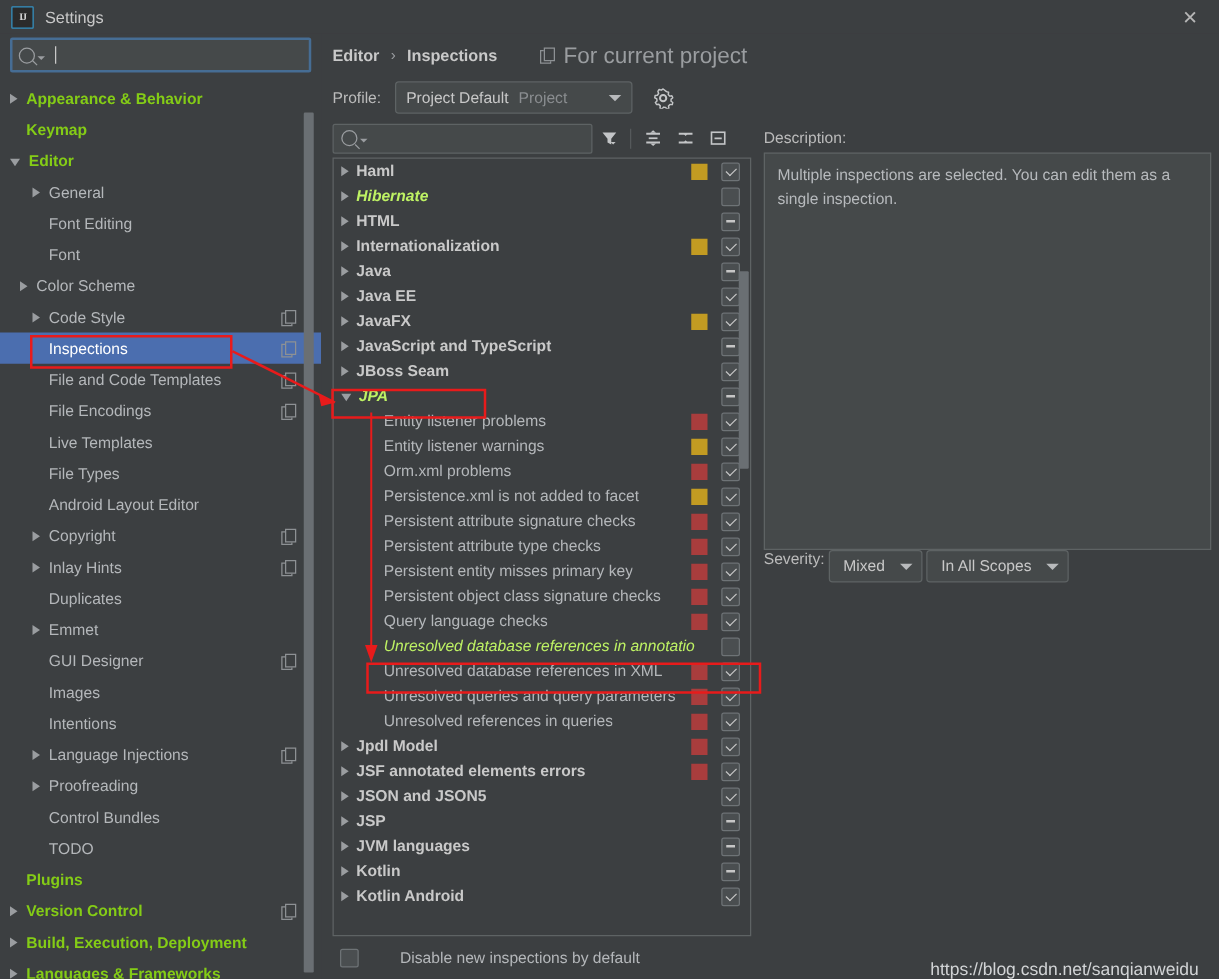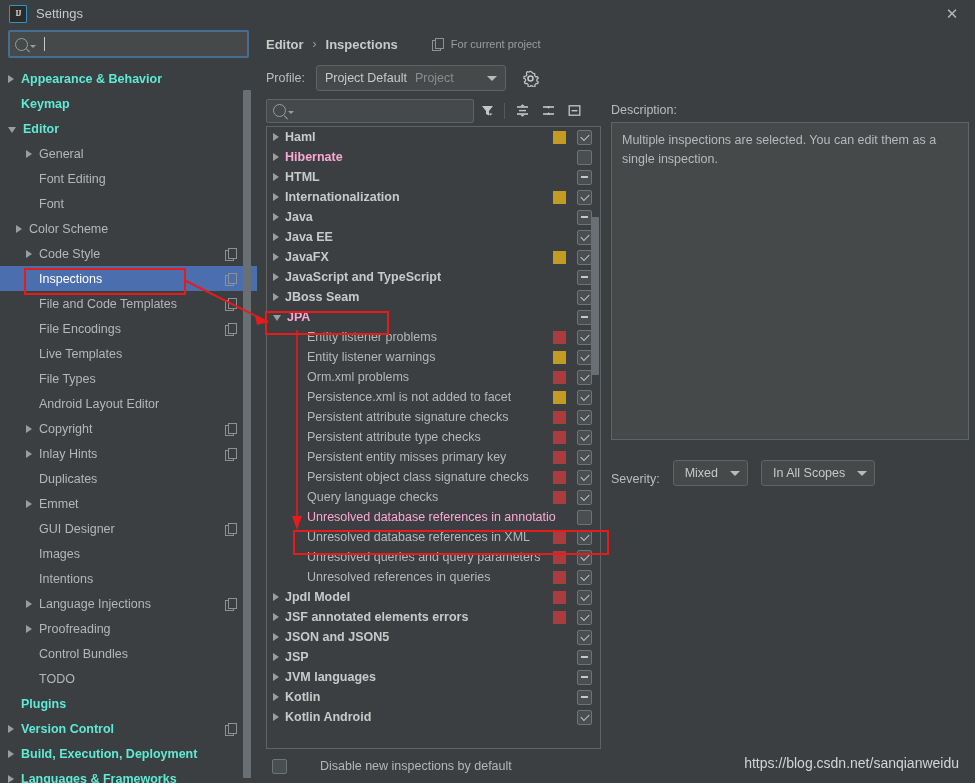--- a/index.html
+++ b/index.html
@@ -104,21 +104,21 @@
     border-top: 4.5px solid transparent; border-bottom: 4.5px solid transparent;
     border-left: 6.5px solid #9a9da0;
   }
   .arrow.down {
     border-left: 4.5px solid transparent; border-right: 4.5px solid transparent;
     border-top: 6.5px solid #9a9da0; border-bottom: 0;
     margin-top: 2px;
   }
   .arrow.hidden { visibility: hidden; }
   .row-label { margin-left: 7px; white-space: nowrap; font-size: 12.5px; }
-  .row-label.bold { font-weight: bold; color: #5eead4; }
+  .row-label.bold { font-weight: bold; color: #84cc16; }
   .row-label.plain { color: #b4b7ba; }
   .row-label.sel { color: #ffffff; }
   .copy-ico {
     position: absolute; right: 20px; width: 12px; height: 12px;
   }
   .copy-ico::before {
     content:""; position:absolute; left:0; top:2px; width:7px; height:9px;
     border:1.2px solid #8d9194;
   }
   .copy-ico::after {
@@ -141,21 +141,21 @@
     position: relative;
   }
   .breadcrumb {
     height: 34px; display: flex; align-items: center;
     padding-left: 9px;
   }
   .bc-item { font-weight: bold; font-size: 13px; color: #c9c9c9; }
   .bc-sep { margin: 0 9px; color: #9a9da0; font-size: 12px; }
   .for-proj {
     margin-left: 34px; display: flex; align-items: center;
-    color: #9a9da0; font-size: 11px;
+    color: #9a9da0; font-size: 18px;
   }
   .small-copy {
     position: relative; width: 12px; height: 12px; margin-right: 7px;
   }
   .small-copy::before {
     content:""; position:absolute; left:0; top:2px; width:7px; height:9px;
     border:1.2px solid #8d9194;
   }
   .small-copy::after {
     content:""; position:absolute; left:3px; top:0; width:7px; height:9px;
@@ -215,21 +215,21 @@
     border-top: 4px solid transparent; border-bottom: 4px solid transparent;
     border-left: 6px solid #9a9da0;
   }
   .iarrow.down {
     border-left: 4px solid transparent; border-right: 4px solid transparent;
     border-top: 6px solid #9a9da0; border-bottom: 0; margin-top: 2px;
   }
   .ilabel { font-size: 12.5px; white-space: nowrap; overflow: hidden; }
   .ilabel.group { font-weight: bold; color: #c9c9c9; }
   .ilabel.leaf { color: #b4b7ba; font-weight: normal; }
-  .ilabel.link { color: #f9a8d4; }
+  .ilabel.link { color: #bef264; font-style: italic; }
   .sev {
     position: absolute; right: 34px; width: 13px; height: 13px;
   }
   .cbx {
     position: absolute; right: 8px; width: 13px; height: 13px;
     border: 1px solid #6e7376; background: #4a4e50; border-radius: 2px;
     display: flex; align-items: center; justify-content: center;
   }
   .cbx .chk {
     width: 7px; height: 4px;
@@ -251,36 +251,36 @@
     background: #4a4e50; border-radius: 2px; margin-right: 9px;
   }
   .bc-label { color: #b4b7ba; font-size: 12.5px; }
 
   .desc-title { color: #bbbbbb; font-size: 12.5px; margin-bottom: 5px; }
   .desc-box {
     height: 300px; flex: 0 0 300px;
     border: 1px solid #5e6364; background: #45494a;
     padding: 8px 10px; color: #b7babd; font-size: 12.5px; line-height: 1.5;
   }
-  .sev-row { height: 46px; display: flex; align-items: flex-end; gap: 13px; }
+  .sev-row { height: 46px; display: flex; align-items: flex-start; gap: 3px; }
   .sev-label { color: #bbbbbb; font-size: 12.5px; }
   .sev-combo {
     height: 24px; background: #45494a; border: 1px solid #5e6364;
     border-radius: 3px; display: flex; align-items: center;
     padding: 0 7px 0 11px; gap: 12px;
   }
   .sev-combo .t { color: #c8c8c8; font-size: 12.5px; }
   .sev-combo .dd {
     width: 0; height: 0;
     border-left: 5px solid transparent; border-right: 5px solid transparent;
     border-top: 5px solid #b8babc;
   }
 
   .watermark {
-    position: absolute; right: 16px; bottom: 12px;
+    position: absolute; right: 16px; bottom: 0;
     color: #d2d4d6; font-size: 14px;
     font-family: "Liberation Sans", sans-serif;
   }
 
   
   .anno { position: absolute; pointer-events: none; }
   .anno-box { border: 2px solid #e81b1b; }
 </style>
 </head>
 <body>

